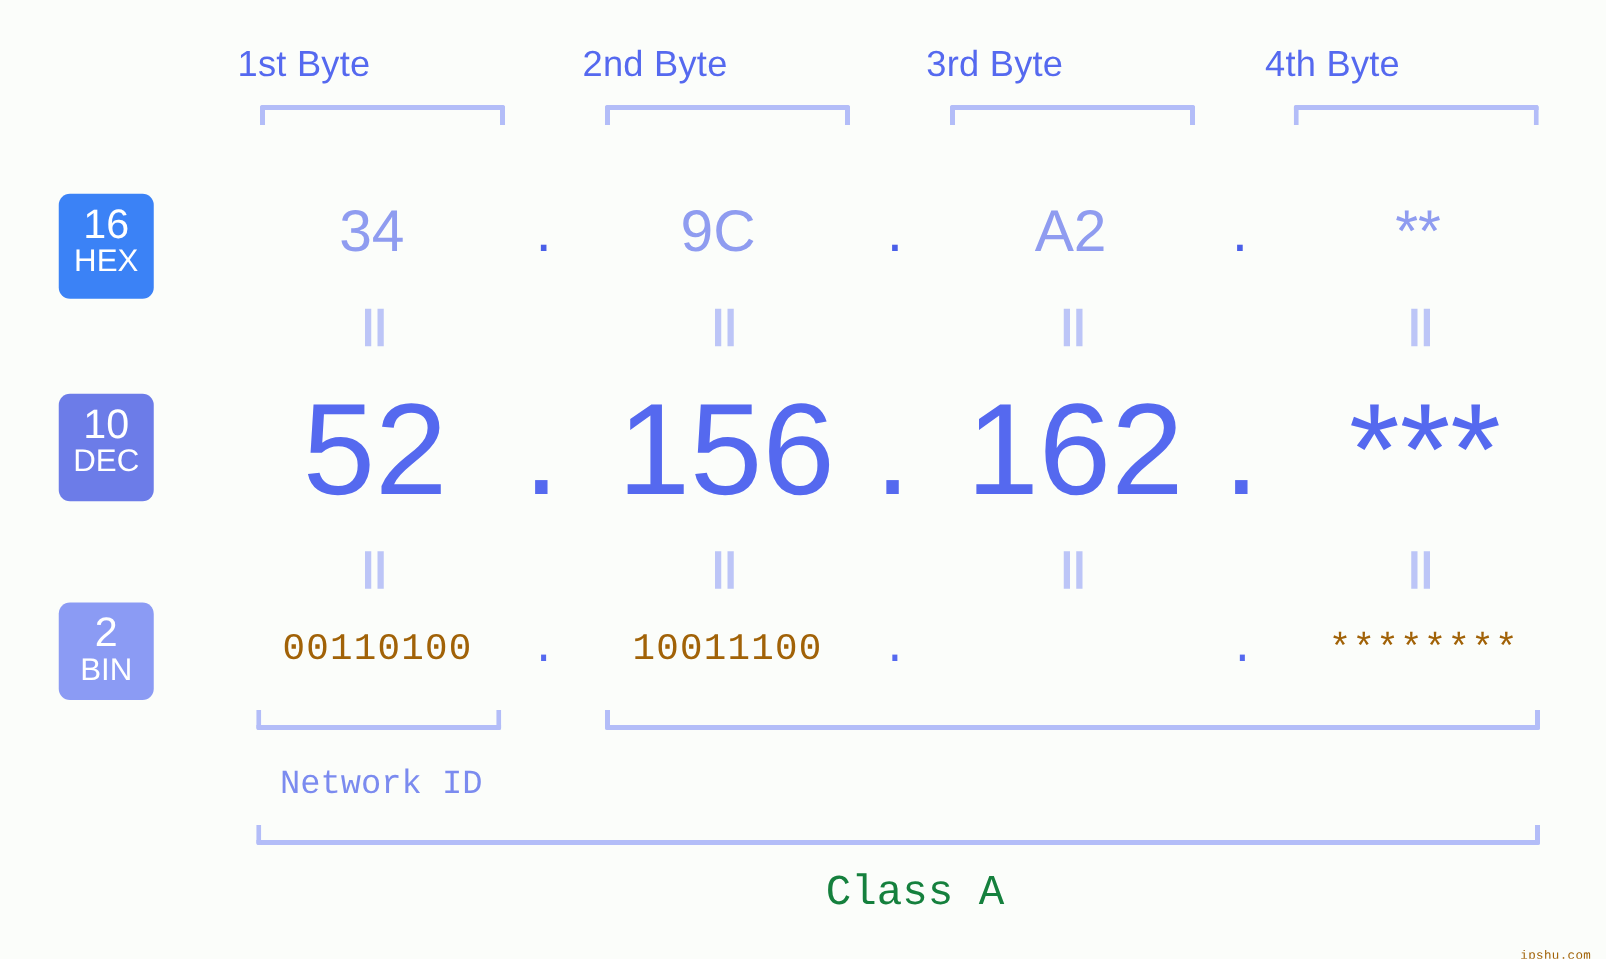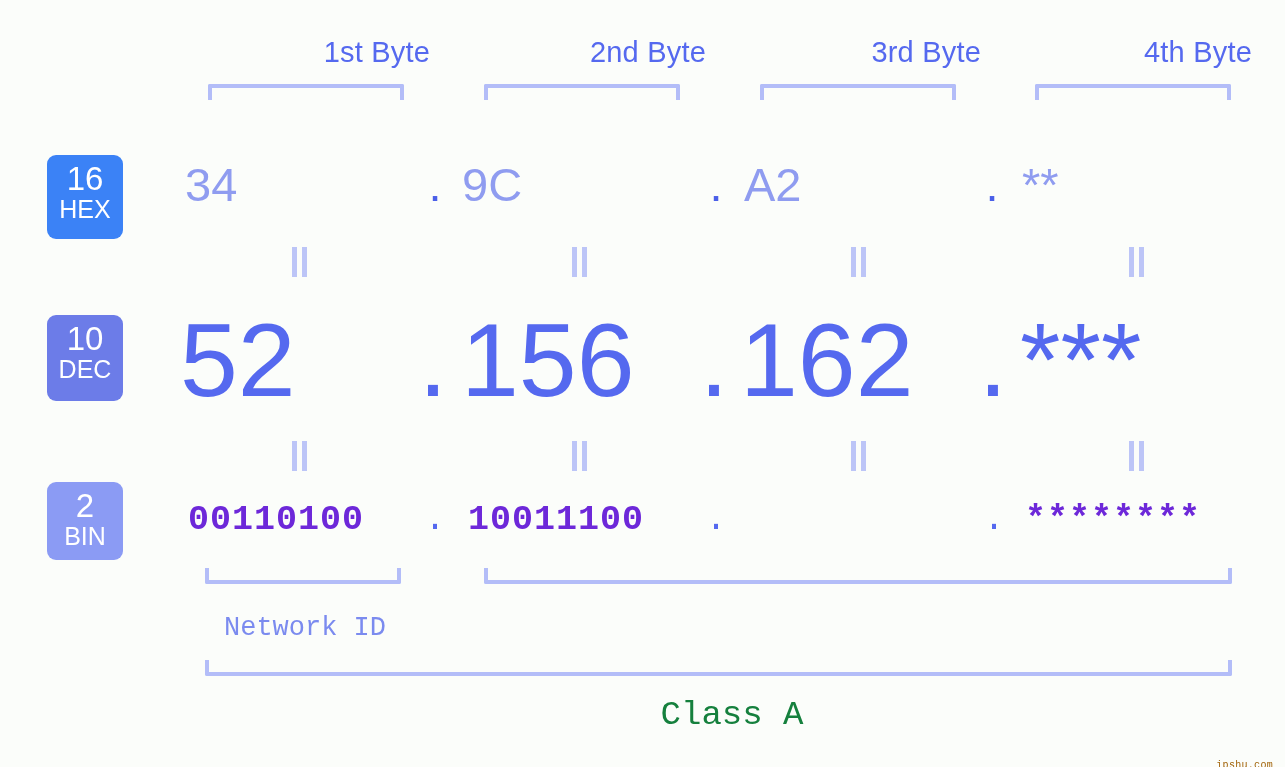--- a/index.html
+++ b/index.html
@@ -22,21 +22,21 @@
     width: 1285px;
     height: 767px;
   }
 
   
   .byte-label {
     position: absolute;
     top: 32px;
     height: 40px;
     line-height: 40px;
-    text-align: right;
+    text-align: left;
     font-family: "Liberation Sans", sans-serif;
     font-size: 29px;
     color: #5569ef;
     letter-spacing: 0.2px;
     white-space: nowrap;
   }
 
   
   
   .bracket-down {
@@ -78,21 +78,21 @@
   .base-badge .nm {
     display: block;
     font-size: 25px;
     line-height: 24px;
     font-weight: 400;
   }
 
   
   .val {
     position: absolute;
-    text-align: left;
+    text-align: center;
     white-space: nowrap;
   }
 
   .hex-val {
     font-family: "Liberation Sans", sans-serif;
     font-size: 47px;
     color: #8f9cf0;
     top: 155px;
     height: 60px;
     line-height: 60px;
@@ -122,27 +122,26 @@
     height: 120px;
     line-height: 120px;
     font-family: "Liberation Sans", sans-serif;
     font-size: 104px;
     color: #5569ef;
     text-align: center;
   }
 
   .bin-val {
     font-family: "Liberation Mono", monospace;
-    font-size: 35px;
-    color: #6d28d9;
+    font-size: 30px;
+    color: #a16207;
     top: 498px;
     height: 44px;
     line-height: 44px;
     letter-spacing: 1px;
-    font-weight: bold;
   }
   .bin-dot {
     position: absolute;
     top: 498px;
     height: 44px;
     line-height: 44px;
     font-family: "Liberation Mono", monospace;
     font-size: 35px;
     color: #5569ef;
     text-align: center;

